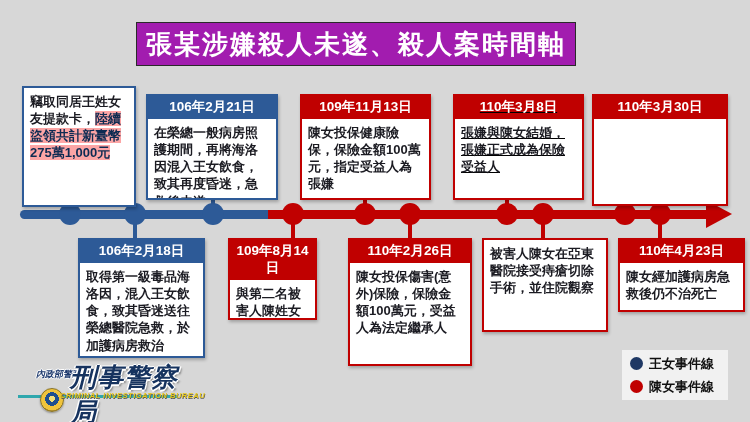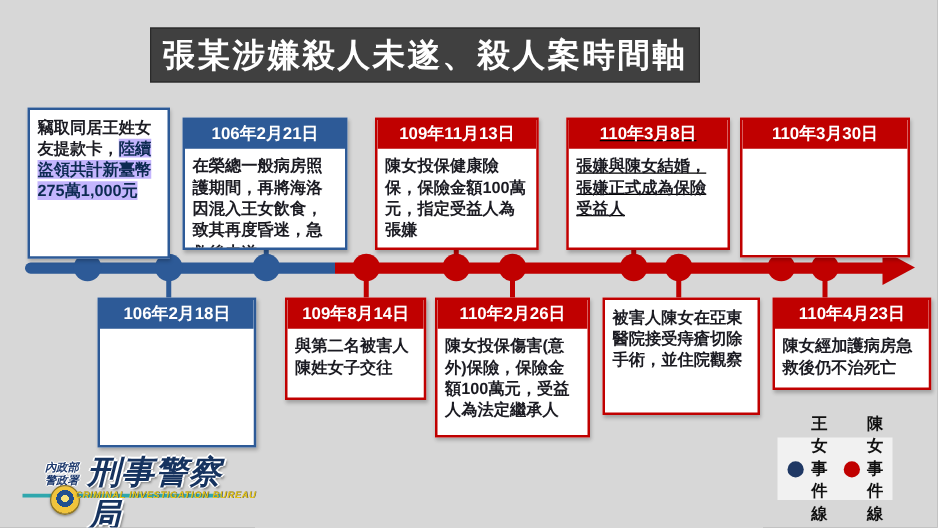--- a/index.html
+++ b/index.html
@@ -3,22 +3,22 @@
 <meta charset="utf-8">
 <style>
   * { margin:0; padding:0; box-sizing:border-box; }
   body { background:#888; font-family:"Liberation Sans","DejaVu Sans",sans-serif; }
   .canvas {
     position:relative; width:750px; height:422px; margin:0 auto;
     background:#d7d7d7; overflow:hidden;
   }
   
   .title {
-    position:absolute; left:120px; top:22px; width:440px; height:44px;
-    background:#404040; color:#fff; font-size:26px; font-weight:bold;
+    position:absolute; left:136px; top:22px; width:440px; height:44px;
+    background:#a21caf; color:#fff; font-size:26px; font-weight:bold;
     letter-spacing:2px; display:flex; align-items:center; justify-content:center;
     border:1px solid #2a2a2a;
   }
   
   .tl-seg { position:absolute; top:210px; height:9px; z-index:2; }
   .tl-blue { left:20px; width:248px; background:#2d5a97; border-radius:5px 0 0 5px; }
   .tl-red  { left:268px; width:442px; background:#c00000; }
   .tl-arrow {
     position:absolute; left:706px; top:200px; width:0; height:0; z-index:2;
     border-top:14px solid transparent; border-bottom:14px solid transparent;
@@ -45,46 +45,46 @@
   .event-header {
     color:#fff; font-weight:bold; font-size:13.5px; text-align:center;
     padding:3px 1px; line-height:1.25; white-space:pre-line;
   }
   .event-box.blue .event-header { background:#2d5a97; }
   .event-box.red  .event-header { background:#c00000; }
   .event-body {
     padding:5px 6px; font-size:13px; line-height:1.32; font-weight:bold;
     color:#1b1b22; text-align:left;
   }
-  .hl { background:#c4b5fd; color:#0d2b52; }
+  .hl { background:#fca5a5; color:#0d2b52; }
   .tb1{left:22px;  top:86px; width:114px; height:121px;}
   .tb2{left:146px; top:94px; width:132px; height:106px;}
   .tb3{left:300px; top:94px; width:131px; height:106px;}
   .tb4{left:453px; top:94px; width:131px; height:106px;text-decoration:underline;}
   .tb5{left:592px; top:94px; width:136px; height:112px;}
   .bb1{left:78px;  top:238px; width:127px; height:120px;}
-  .bb2{left:228px; top:238px; width:113px; height:82px;}
-  .bb3{left:348px; top:238px; width:124px; height:112px;}
+  .bb2{left:228px; top:238px; width:89px; height:82px;}
+  .bb3{left:348px; top:238px; width:124px; height:128px;}
   .bb4{left:482px; top:238px; width:126px; height:94px;}
   .bb5{left:618px; top:238px; width:127px; height:74px;}
   
   .legend {
-    position:absolute; left:622px; top:350px; width:92px; height:50px;
-    background:#f1f1f1; z-index:4; display:flex; flex-direction:row;
-    justify-content:center; gap:5px; padding-left:8px;
+    position:absolute; left:622px; top:350px; width:106px; height:50px;
+    background:#f1f1f1; z-index:4; display:flex; flex-direction:column;
+    justify-content:center; gap:5px; padding-left:8px;text-align:right;
   }
   .legend-row { display:flex; align-items:center; gap:6px; }
   .legend-dot { width:13px; height:13px; border-radius:50%; flex:0 0 auto; }
   .legend-dot.wang { background:#1f3864; }
   .legend-dot.chen { background:#c00000; }
   .legend-label { font-size:13px; font-weight:bold; color:#101010; }
   
   .logo { position:absolute; left:16px; top:362px; width:170px; height:52px; z-index:4; }
   .logo-small {
-    position:absolute; left:20px; top:7px; display:flex; flex-direction:column;
+    position:absolute; left:20px; top:7px; display:flex; 
     font-size:9px; font-weight:bold; font-style:italic; color:#1e3a6e; line-height:1.15;
     text-shadow:1px 0 #fff,-1px 0 #fff,0 1px #fff,0 -1px #fff;
     align-items:center;
   }
   .logo-big {
     position:absolute; left:54px; top:-2px; font-size:26px; font-weight:bold;
     font-style:italic; color:#16335f; letter-spacing:1px;
     text-shadow:1.5px 0 #fff,-1.5px 0 #fff,0 1.5px #fff,0 -1.5px #fff,2px 2px 2px rgba(0,0,0,0.4);
   }
   .logo-line { position:absolute; left:2px; top:33px; width:160px; height:3px; background:#2fa7ad; }
@@ -150,20 +150,21 @@
     <div class="event-header">110年3月8日</div>
     <div class="event-body">張嫌與陳女結婚，張嫌正式成為保險受益人</div>
   </div>
 
   <div class="event-box red tb5">
     <div class="event-header">110年3月30日</div>
   </div>
 
   <div class="event-box blue bb1">
     <div class="event-header">106年2月18日</div>
+    <div class="event-body">取得第一級毒品海洛因，混入王女飲食，致其昏迷送往榮總醫院急救，於加護病房救治</div>
   </div>
 
   <div class="event-box red bb2">
     <div class="event-header">109年8月14日</div>
     <div class="event-body">與第二名被害人陳姓女子交往</div>
   </div>
 
   <div class="event-box red bb3">
     <div class="event-header">110年2月26日</div>
     <div class="event-body">陳女投保傷害(意外)保險，保險金額100萬元，受益人為法定繼承人</div>

